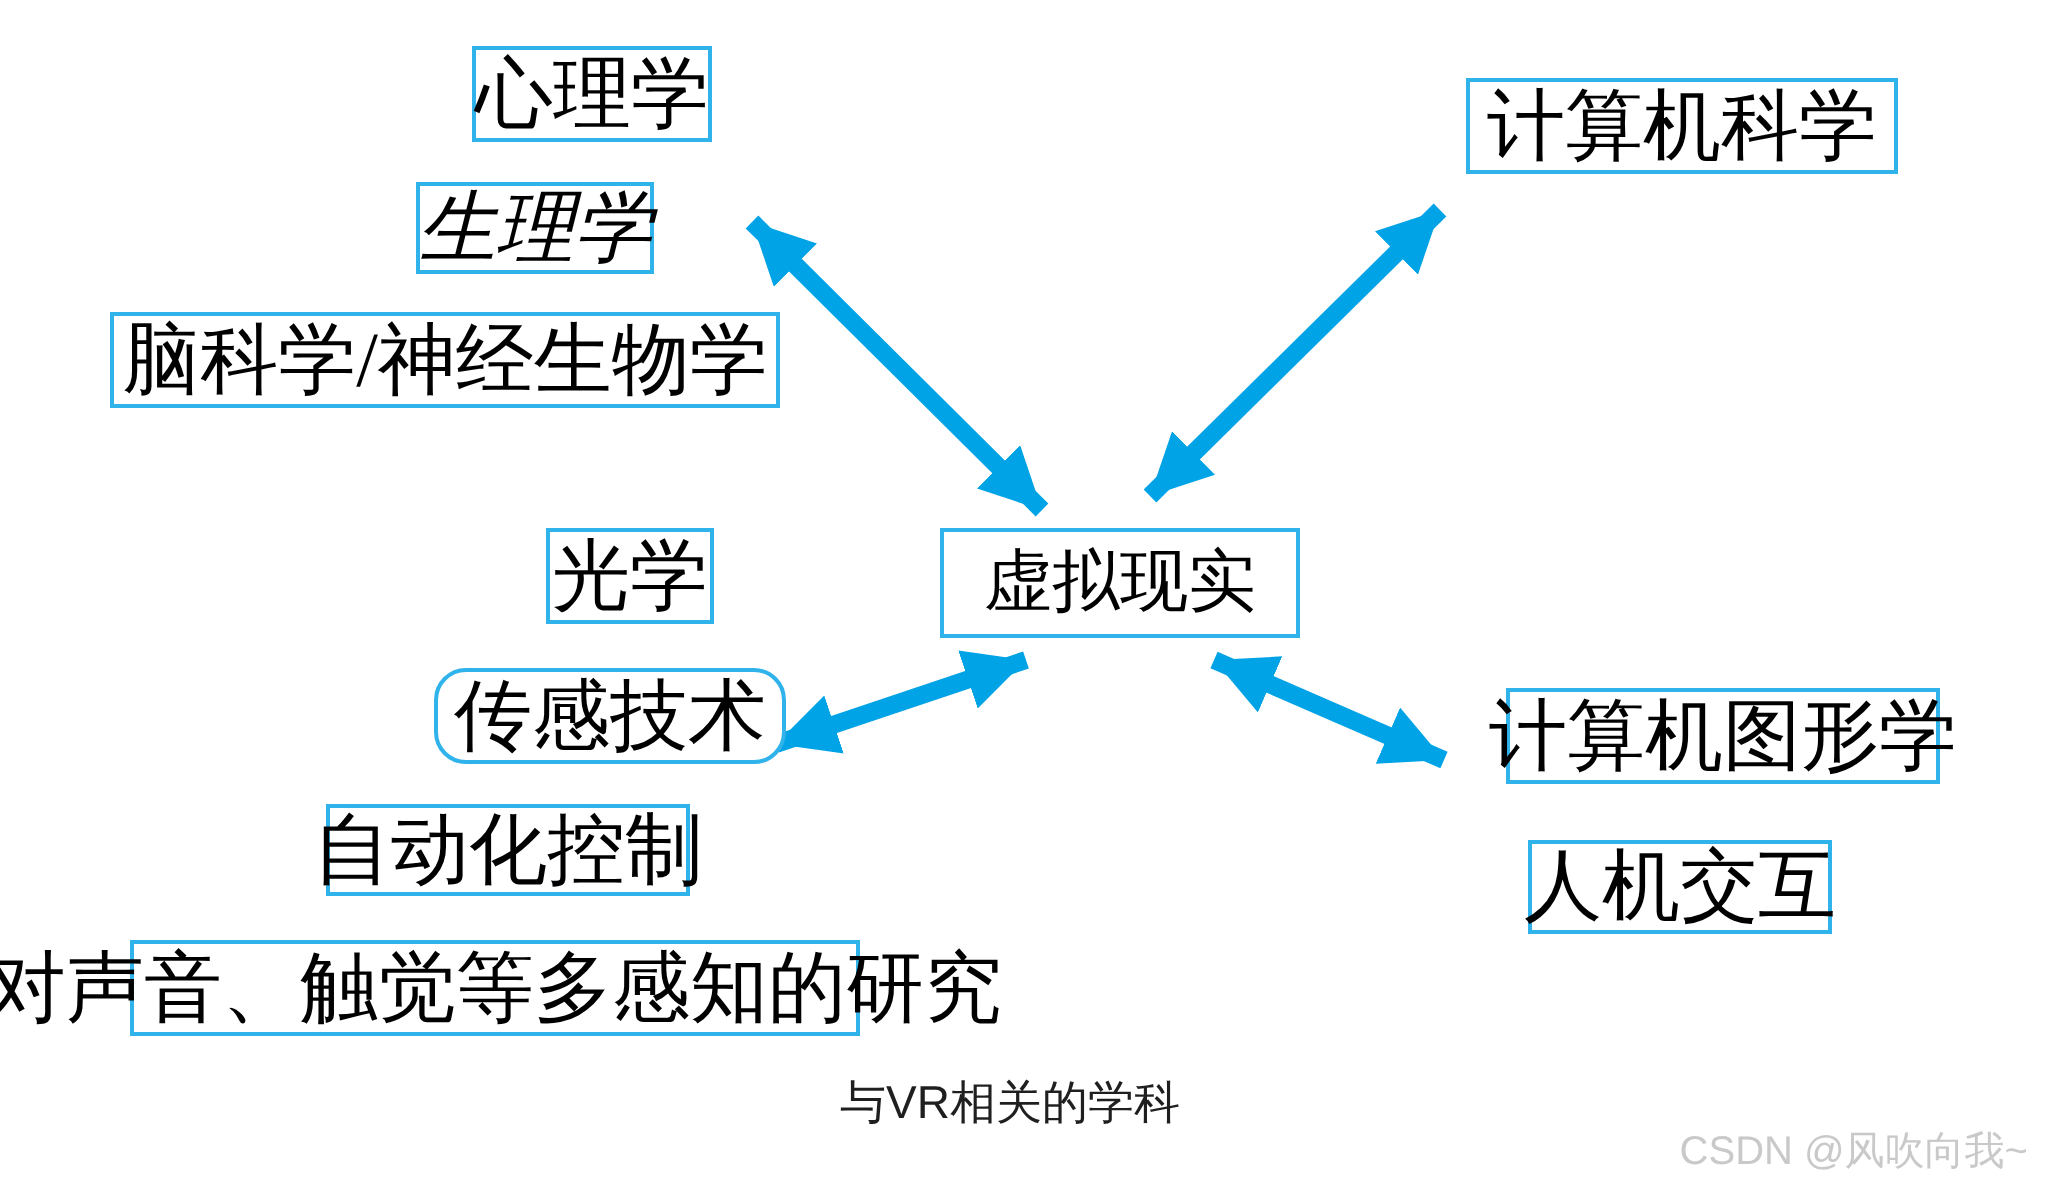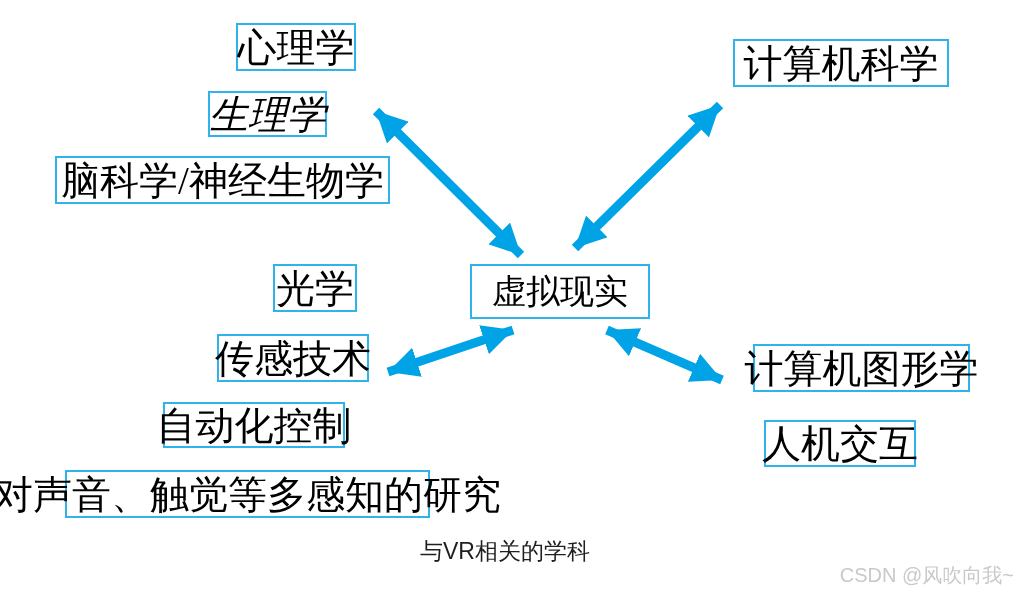--- a/index.html
+++ b/index.html
@@ -39,21 +39,21 @@
     line-height: 1;
     display: flex;
     align-items: center;
     justify-content: center;
     white-space: nowrap;
   }
   .n-psychology  { left: 236px; top: 23px;  width: 120px; height: 48px; }
   .n-physiology  { left: 208px; top: 91px;  width: 119px; height: 46px; font-style: italic; }
   .n-brain       { left: 55px;  top: 156px; width: 335px; height: 48px; }
   .n-optics      { left: 273px; top: 264px; width: 84px;  height: 48px; }
-  .n-sensor      { left: 217px; top: 334px; width: 152px; height: 48px; }
+  .n-sensor      { left: 217px; top: 334px; width: 176px; height: 48px; border-radius: 16px; }
   .n-automation  { left: 163px; top: 402px; width: 182px; height: 46px; }
   .n-perception  { left: 65px;  top: 470px; width: 365px; height: 48px; }
   .n-vr          { left: 470px; top: 264px; width: 180px; height: 55px; font-size: 34px; }
   .n-cs          { left: 733px; top: 39px;  width: 216px; height: 48px; }
   .n-graphics    { left: 753px; top: 344px; width: 217px; height: 48px; font-family: Liberation Serif, serif; }
   .n-hci         { left: 764px; top: 420px; width: 152px; height: 47px; }
   .diagram-title {
     position: absolute;
     left: 420px;
     top: 536px;

